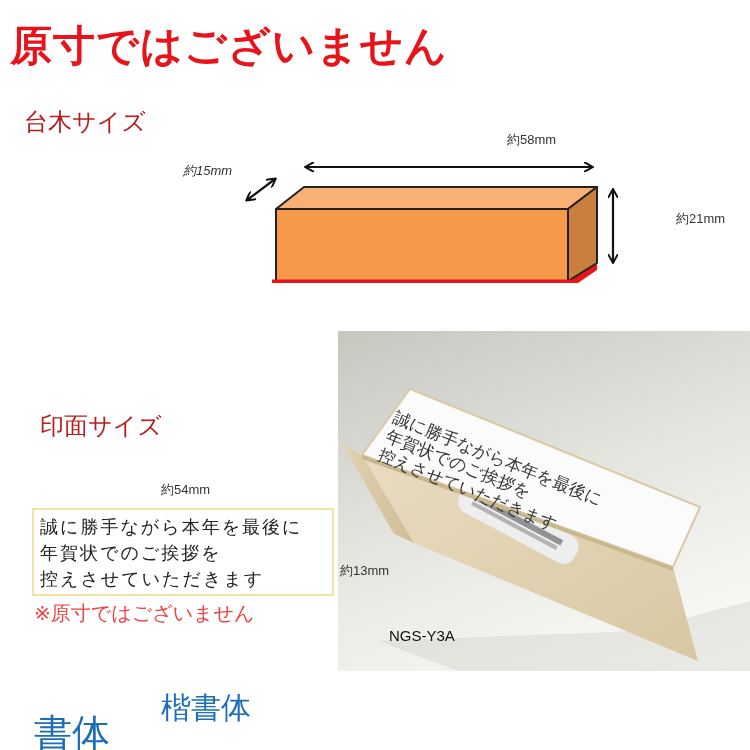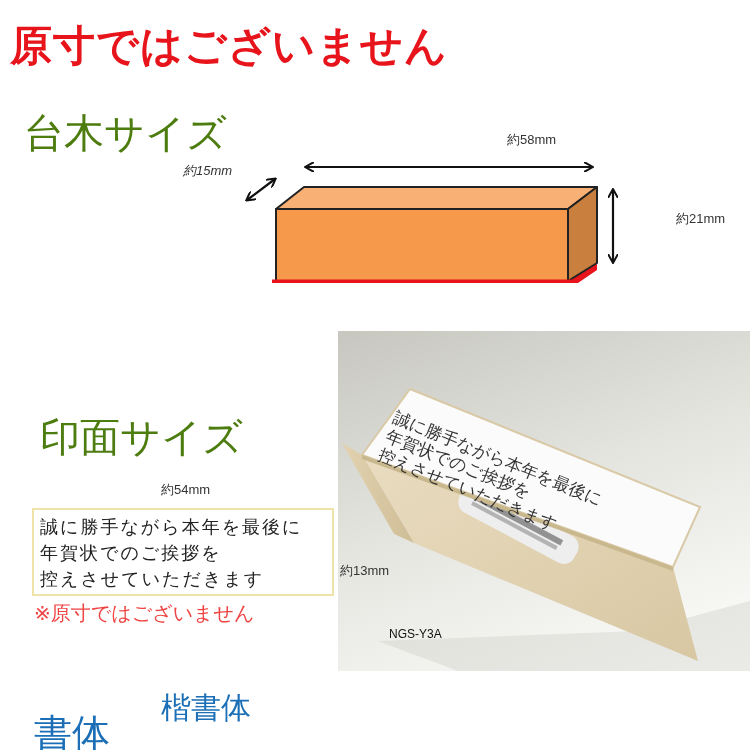--- a/index.html
+++ b/index.html
@@ -1,32 +1,32 @@
 <!DOCTYPE html>
 <html><head>
   <meta charset="utf-8">
   <style>
     html, body { margin: 0; padding: 0; background: #ffffff; }
     body { width: 750px; height: 750px; position: relative; overflow: hidden;
            font-family: "DejaVu Sans", sans-serif; }
     .abs { position: absolute; }
     .title { left: 10px; top: 18px; font-size: 42px; font-weight: bold; color: #e8141b;
              letter-spacing: 1px; white-space: nowrap; }
-    .heading { font-size: 40px; color: #4d7c0f; white-space: nowrap; }
+    .heading { font-size: 24px; color: #b91c1c; white-space: nowrap; }
     .dim { font-family: "Liberation Sans", sans-serif; font-size: 13px; color: #333; white-space: nowrap; }
     .photo { left: 338px; top: 331px; width: 412px; height: 340px;
              background: linear-gradient(160deg, #c7c7c0 0%, #e4e4df 45%, #f4f4f1 80%, #ffffff 100%); overflow: hidden; }
     .sample-box { left: 32px; top: 508px; width: 302px; height: 88px; border: 2px solid #f0e3a8;
                   box-sizing: border-box; padding: 4px 6px; background: #fff; }
     .sample-line { font-family: "DejaVu Serif", serif; font-size: 18px; line-height: 26px; color: #222;
                    letter-spacing: 2px; white-space: nowrap; }
     .note { left: 34px; top: 600px; font-size: 20px; color: #ef4444; white-space: nowrap; }
     .font-label { left: 34px; top: 708px; font-size: 38px; color: #1c6fb7; white-space: nowrap; }
     .font-value { left: 145px; top: 688px; font-size: 30px; color: #1c6fb7; white-space: nowrap; margin-left: 16px; }
-    .model { left: 389px; top: 627px; font-family: "Liberation Sans", sans-serif; font-size: 12px; color: #111; white-space: nowrap; }
+    .model { left: 389px; top: 627px; font-family: "Liberation Sans", sans-serif; font-size: 15px; color: #111; white-space: nowrap; }
     .stamp-text { font-family: "DejaVu Serif", serif; font-size: 17px; color: #333; line-height: 20px; white-space: nowrap; }
   </style>
 </head>
 <body>
 
 <div class="abs title">原寸ではございません</div>
 
 <div class="abs heading" style="left:24px; top:106px;">台木サイズ</div>
 
 <div class="abs dim" style="left:459px; top:131px;margin-left:48px;">約58mm</div>

